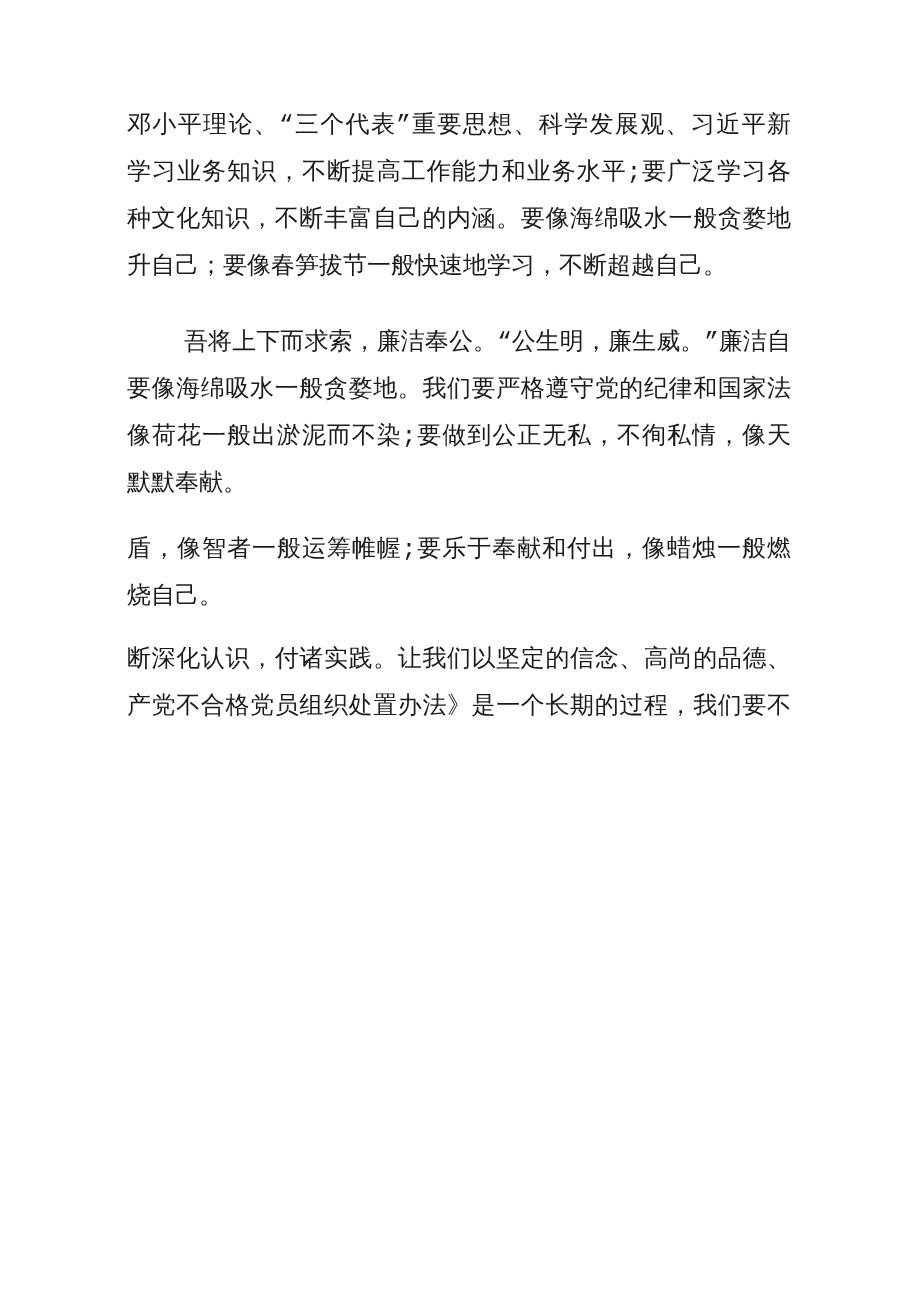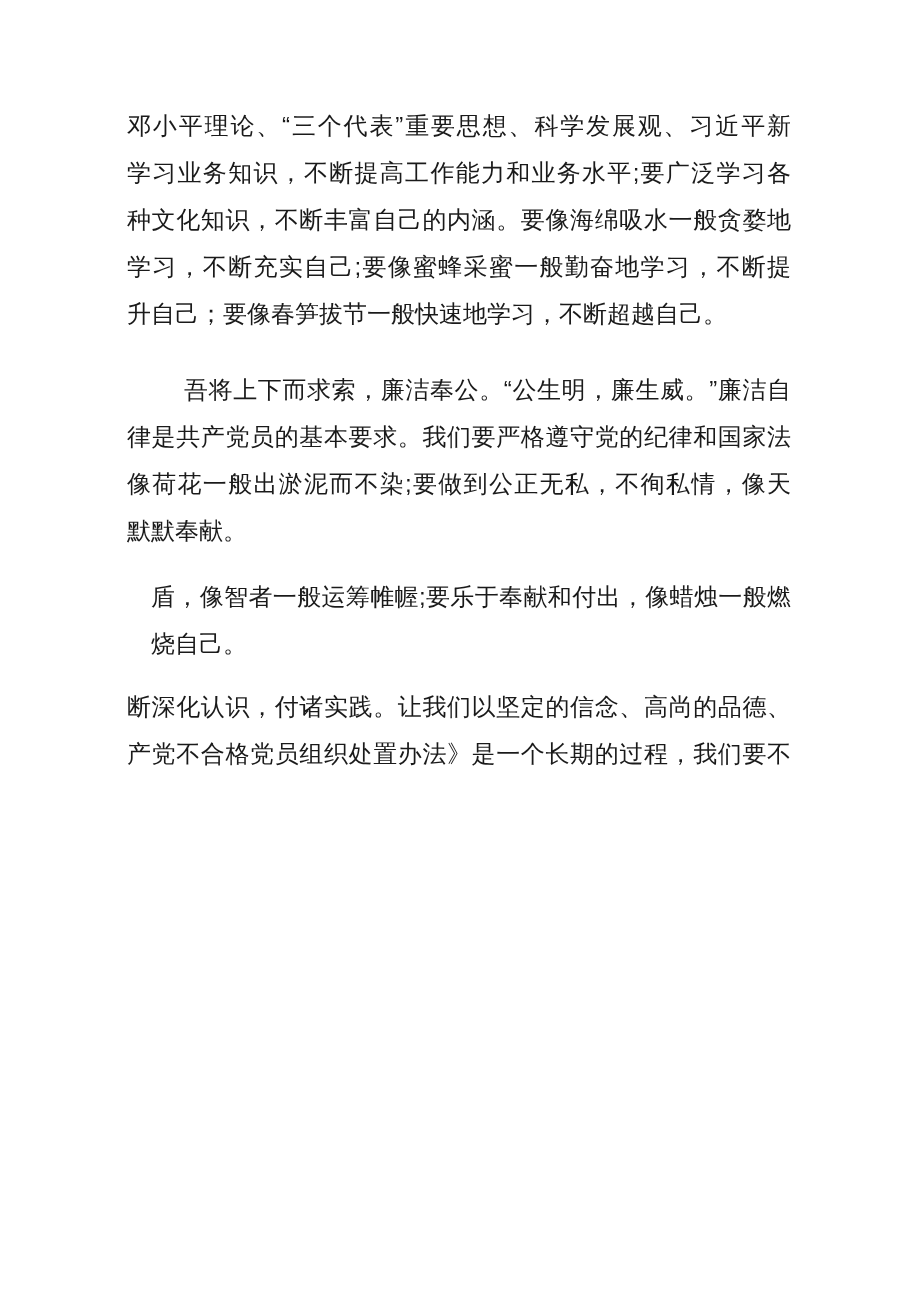--- a/index.html
+++ b/index.html
@@ -6,35 +6,35 @@
     margin: 0;
     padding: 0;
     background: #ffffff;
   }
   .page {
     position: relative;
     width: 831px;
     height: 1301px;
     background: #ffffff;
     overflow: hidden;
-    font-family: Liberation Sans, sans-serif;
+    font-family: Liberation Mono, monospace;
   }
   .text-block {
     position: absolute;
     left: 127px;
     top: 102px;
     width: 664px;
     color: #1a1a1a;
     font-size: 24px;
     line-height: 47px;
   }
   .para { margin: 0; }
   .para.p2 { margin-top: 29px; }
   .para.p3 { margin-top: 23px; }
-  .para.p4 { margin-top: 19px; margin-left: 24px; }
+  .para.p4 { margin-top: 19px; }
   .para.p5 { margin-top: 16px; }
   .line {
     text-align: justify;
     text-align-last: left;
     white-space: normal;
   }
   .line.j {
     text-align-last: justify;
   }
   .line.ind {
@@ -44,27 +44,26 @@
 </head>
 <body>
 
 <div class="page">
   <div class="text-block">
 
     <div class="para p1">
       <div class="line j">邓小平理论、“三个代表”重要思想、科学发展观、习近平新</div>
       <div class="line j">学习业务知识，不断提高工作能力和业务水平;要广泛学习各</div>
       <div class="line j">种文化知识，不断丰富自己的内涵。要像海绵吸水一般贪婺地</div>
-      <div class="line j">学习，不断充实自己;要像蜜蜂采蜜一般勤奋地学习，不断提</div>
       <div class="line">升自己；要像春笋拔节一般快速地学习，不断超越自己。</div>
     </div>
 
     <div class="para p2">
       <div class="line j ind">吾将上下而求索，廉洁奉公。“公生明，廉生威。”廉洁自</div>
-      <div class="line j">律是共产党员的基本要求。我们要严格遵守党的纪律和国家法</div>
+      <div class="line j">要像海绵吸水一般贪婺地。我们要严格遵守党的纪律和国家法</div>
       <div class="line j">像荷花一般出淤泥而不染;要做到公正无私，不徇私情，像天</div>
       <div class="line">默默奉献。</div>
     </div>
 
 
     <div class="para p4">
       <div class="line j">盾，像智者一般运筹帷幄;要乐于奉献和付出，像蜡烛一般燃</div>
       <div class="line">烧自己。</div>
     </div>
 

